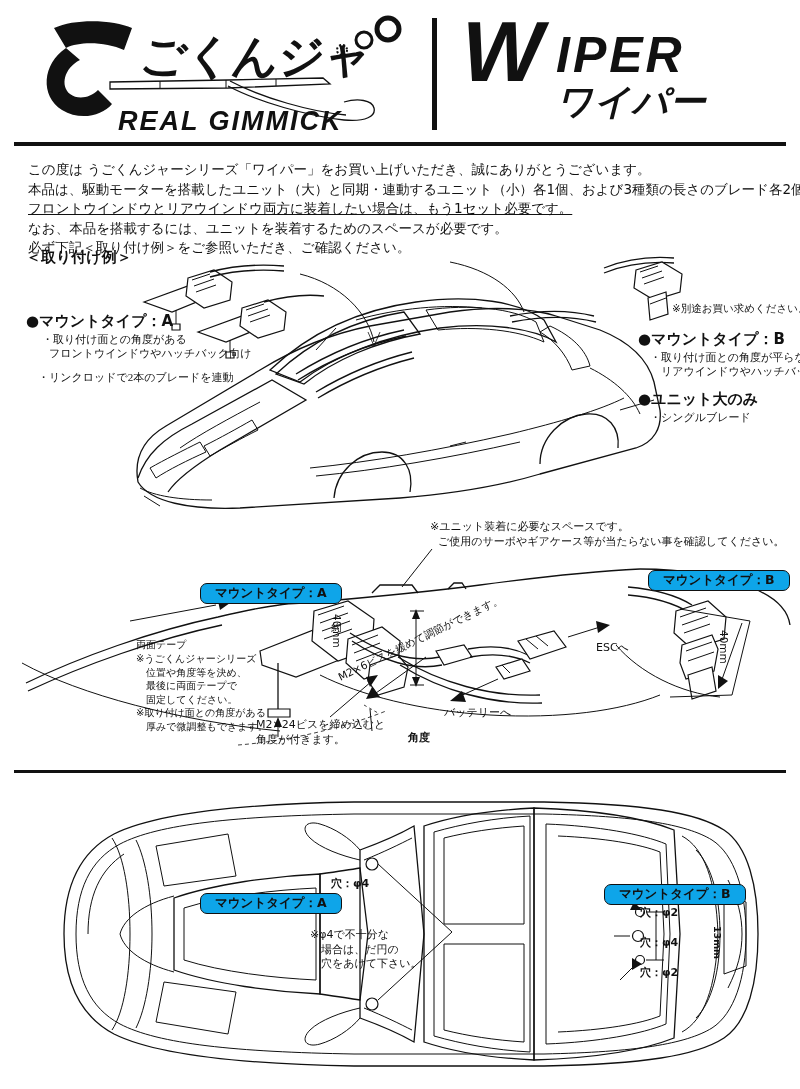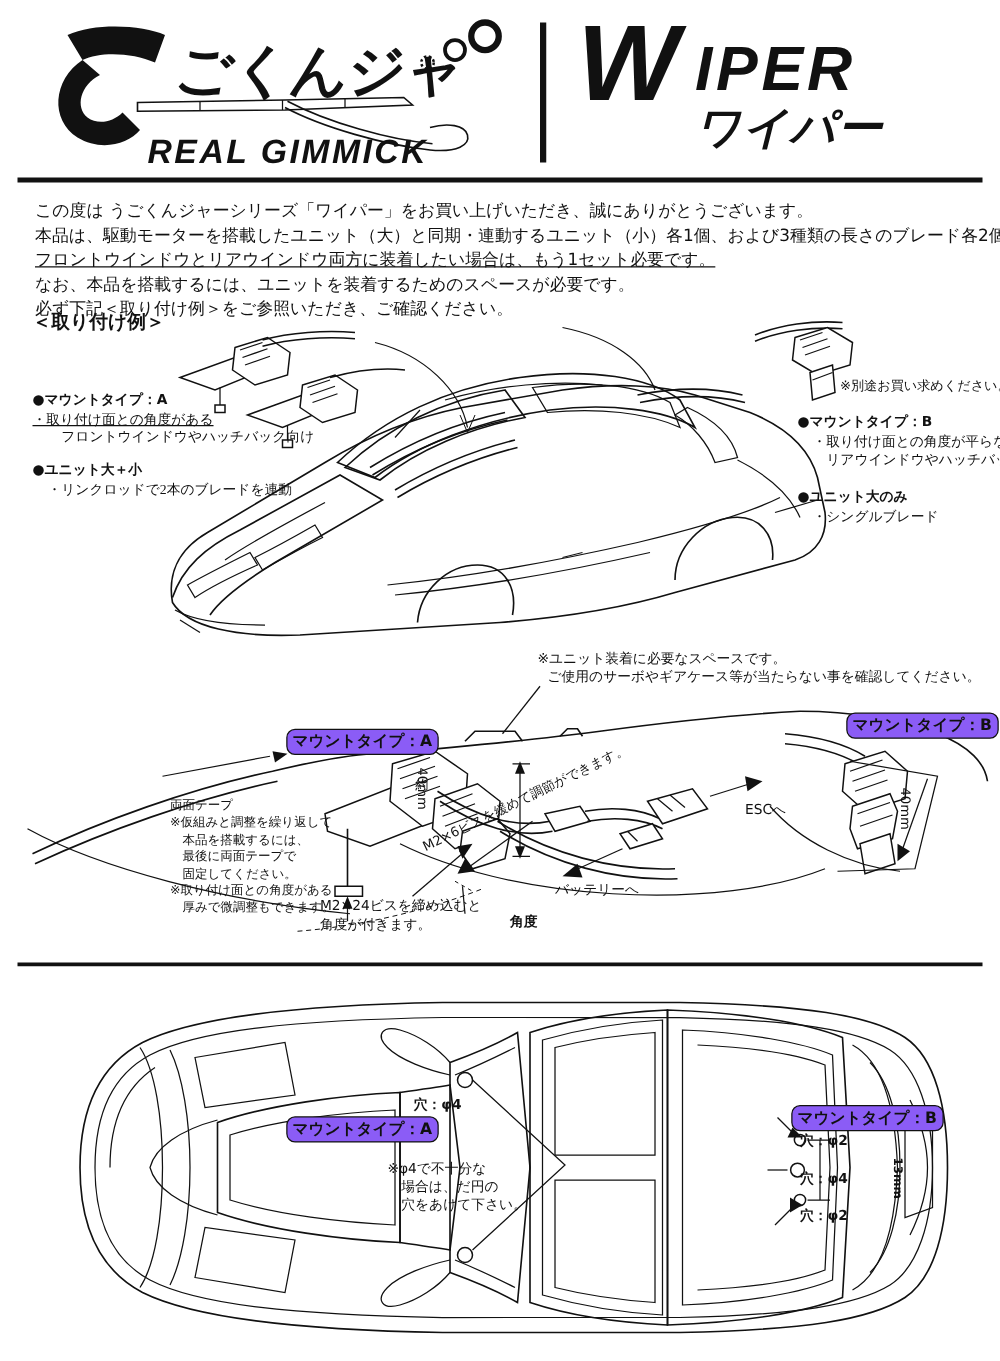--- a/index.html
+++ b/index.html
@@ -41,30 +41,29 @@
   }
   .rule{left:14px;top:142px;width:772px;height:4px;background:#111;}
 
   
   #intro{left:28px;top:160px;width:756px;}
   #intro .ln{font-size:13.5px;line-height:19.5px;white-space:nowrap;}
   #intro .ul{text-decoration:underline;}
 
   
   .hdr-ex{left:26px;top:248px;font-size:15px;font-weight:bold;}
-  .bullet-title{font-size:11px;font-weight:bold;white-space:nowrap;}
+  .bullet-title{font-size:15px;font-weight:bold;white-space:nowrap;}
   .bullet-sub{font-size:11px;line-height:14px;white-space:nowrap;}
   .note-s{font-size:10.5px;white-space:nowrap;}
 
   
   .boxlbl{
-    border:1.6px solid #111;border-radius:7px;padding:1px 4px;
-    font-size:12.5px;font-weight:bold;background:#8b5cf6;white-space:nowrap;
+    border:1.6px solid #111;border-radius:7px;padding:1px 14px;
+    font-size:12.5px;font-weight:bold;background:#0ea5e9;white-space:nowrap;
     display:inline-block;
-    margin-left:29px;
   }
   .tiny{font-size:10px;line-height:13.5px;white-space:nowrap;}
   .tiny2{font-size:11px;line-height:14.5px;white-space:nowrap;}
   .vlabel{font-size:10.5px;writing-mode:vertical-rl;}
   .rot{font-size:10.5px;white-space:nowrap;}
 
   .divider2{left:14px;top:770px;width:772px;height:2.5px;background:#111;}
 
   svg{display:block;overflow:visible;}
   .ln0{fill:none;stroke:#111;stroke-width:1.3;}
@@ -185,25 +184,24 @@
   <path class="ln0" d="M4 16 C24 8 50 4 74 6"></path>
   <path class="ln0" d="M4 21 C24 13 50 9 74 11"></path>
   <path class="fillw" d="M36 18 L62 10 L82 22 L80 40 L54 48 L34 36 Z"></path>
   <path class="ln1" d="M40 20 L58 14 M42 26 L62 19 M44 32 L64 25"></path>
   <path class="fillw" d="M48 46 L66 40 L68 62 L50 68 Z"></path>
   <path class="ln1" d="M50 52 L66 46"></path>
 </svg>
 
 <div class="abs" style="left:26px;top:312px;">
   <div class="bullet-title">●マウントタイプ：A</div>
-  <div class="bullet-sub" style="margin-left:0;margin-top:2px;text-decoration:underline;">・取り付け面との角度がある</div>
+  <div class="bullet-sub" style="margin-left:16px;margin-top:2px;">・取り付け面との角度がある</div>
   <div class="bullet-sub" style="margin-left:12px;">　フロントウインドウやハッチバック向け</div>
 </div>
 <div class="abs" style="left:26px;top:368px;">
-  <div class="bullet-title">●ユニット大＋小</div>
   <div class="bullet-sub" style="margin-left:12px;margin-top:2px;font-family:Liberation Serif, serif;">・リンクロッドで2本のブレードを連動</div>
 </div>
 
 <div class="abs note-s" style="left:672px;top:302px;">※別途お買い求めください。</div>
 <div class="abs" style="left:638px;top:330px;">
   <div class="bullet-title">●マウントタイプ：B</div>
   <div class="bullet-sub" style="margin-left:12px;margin-top:2px;">・取り付け面との角度が平らな</div>
   <div class="bullet-sub" style="margin-left:12px;">　リアウインドウやハッチバック向け</div>
 </div>
 <div class="abs" style="left:638px;top:390px;">
@@ -298,22 +296,22 @@
 
   <path class="ln1" d="M660 64 L730 76 L712 150 L650 152"></path>
   <path class="ln1" d="M596 100 C620 128 660 148 700 152"></path>
 </svg>
 
 <div class="abs boxlbl" style="left:200px;top:583px;">マウントタイプ：A</div>
 <div class="abs boxlbl" style="left:648px;top:570px;">マウントタイプ：B</div>
 
 <div class="abs tiny" style="left:136px;top:638px;">両面テープ</div>
 <div class="abs tiny" style="left:136px;top:652px;">
-  <div>※仮組みと調整を繰り返して</div>
-  <div>　本品を搭載するには、</div>
+  <div>※うごくんジャーシリーズ</div>
+  <div>　位置や角度等を決め、</div>
   <div>　最後に両面テープで</div>
   <div>　固定してください。</div>
   <div>※取り付け面との角度がある</div>
   <div>　厚みで微調整もできます。</div>
 </div>
 
 <div class="abs vlabel" style="left:330px;top:614px;">約40mm</div>
 <div class="abs vlabel" style="left:718px;top:630px;">40mm</div>
 
 <div class="abs rot" style="left:336px;top:672px;transform:rotate(-26deg);transform-origin:0 0;">M2×6ビスを緩めて調節ができます。</div>

